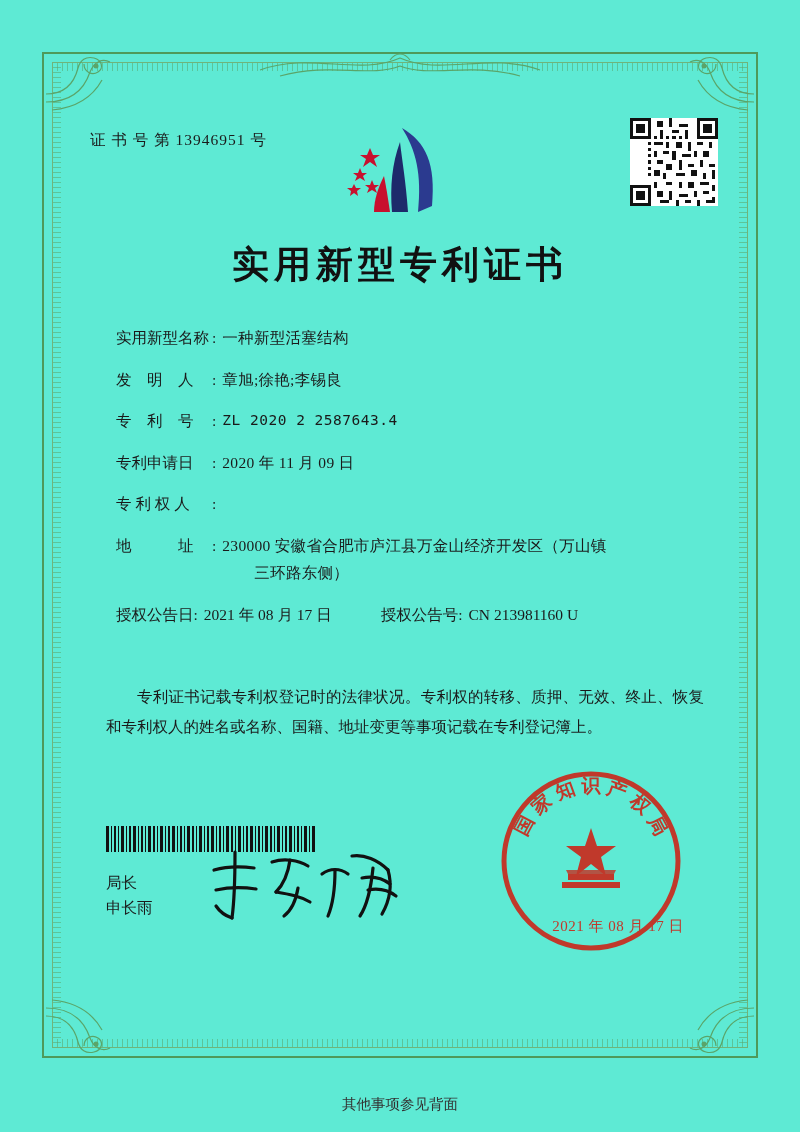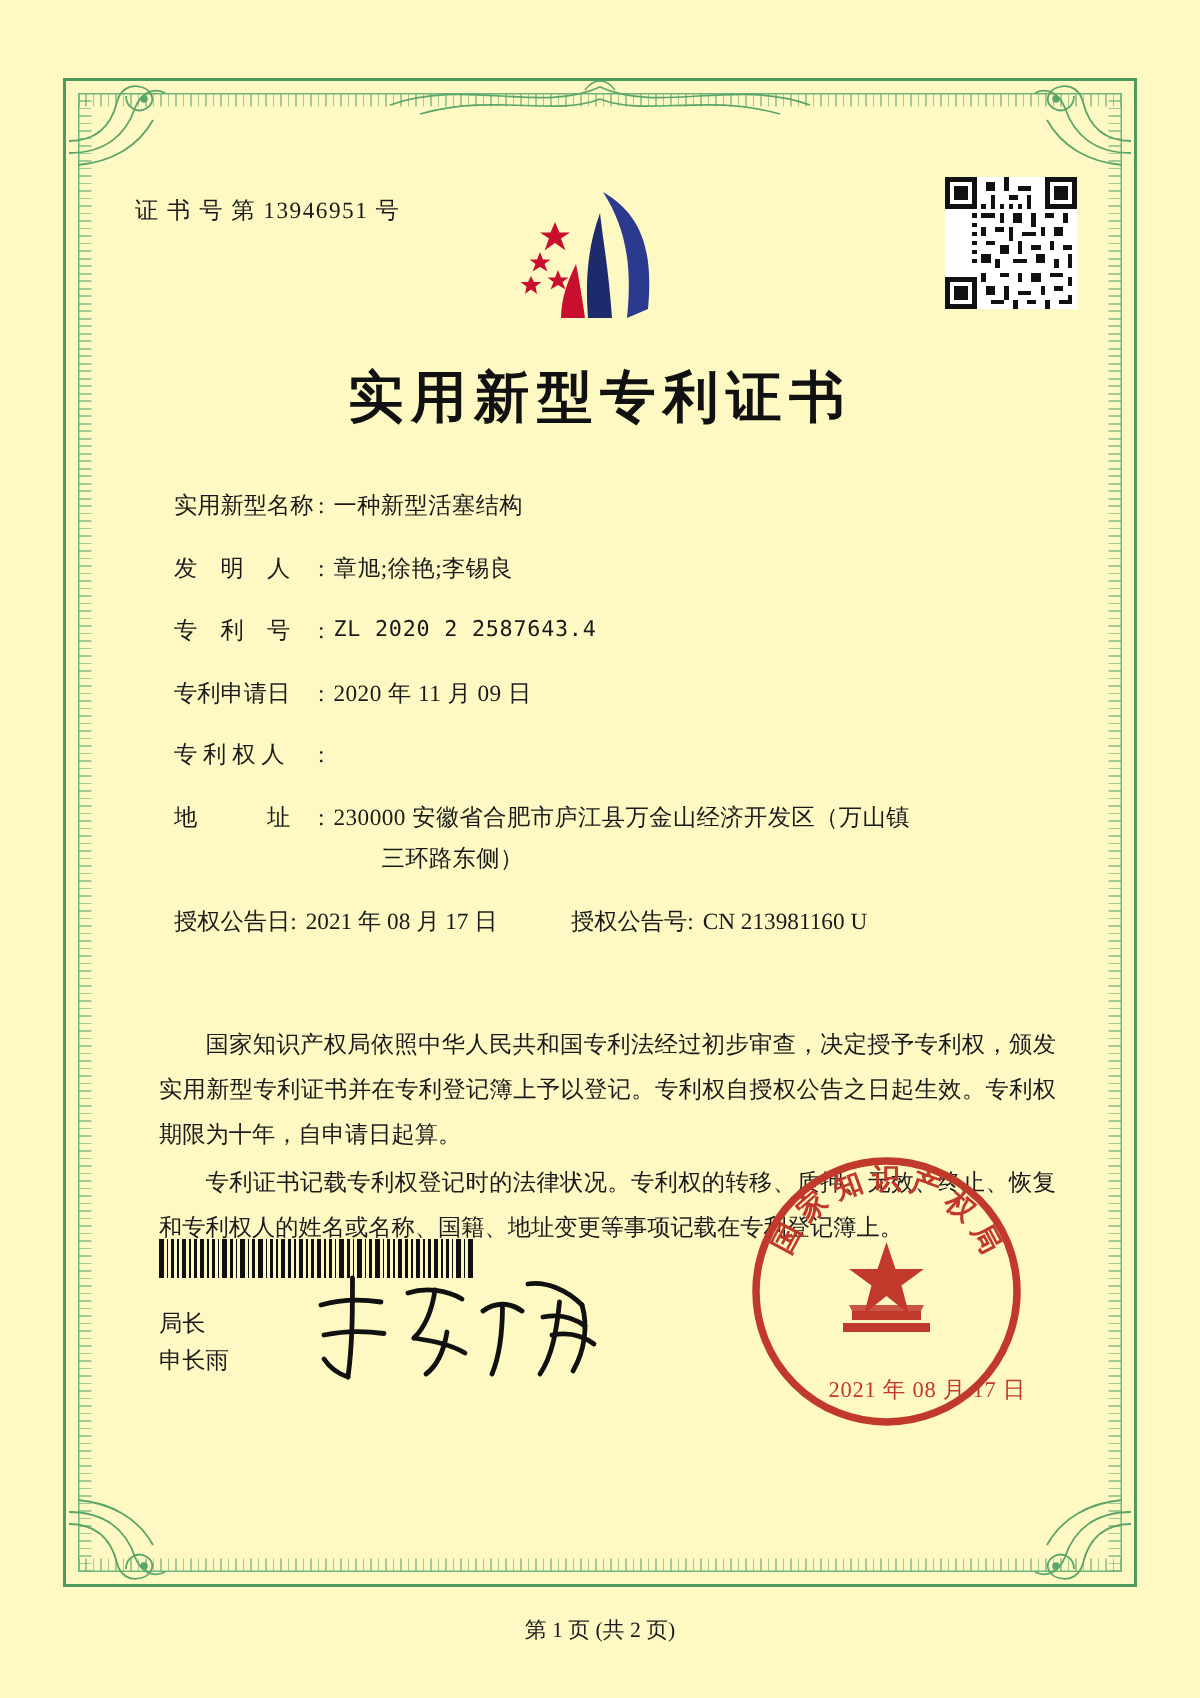--- a/index.html
+++ b/index.html
@@ -13,21 +13,21 @@
     font-family: "Liberation Serif", "DejaVu Serif", serif;
     color: #1a1a1a;
     position: relative;
     overflow: hidden;
   }
 
   
   .page {
     position: absolute;
     inset: 0;
-    background: #fef9c3;
+    background: #5eead4;
     text-decoration: underline;
   }
   .border-outer {
     position: absolute;
     left: 42px;
     top: 52px;
     right: 42px;
     bottom: 74px;
     border: 2px solid #4e9a5a;
     box-sizing: border-box;
@@ -473,21 +473,20 @@
         <span>2021 年 08 月 17 日</span>
         <span class="inline-block-2">
           <span class="inline-label">授权公告号</span>
           <span class="field-colon">:</span>
           <span>CN 213981160 U</span>
         </span>
       </div>
     </div>
 
     <div class="paragraphs">
-      <p>国家知识产权局依照中华人民共和国专利法经过初步审查，决定授予专利权，颁发实用新型专利证书并在专利登记簿上予以登记。专利权自授权公告之日起生效。专利权期限为十年，自申请日起算。</p>
       <p>专利证书记载专利权登记时的法律状况。专利权的转移、质押、无效、终止、恢复和专利权人的姓名或名称、国籍、地址变更等事项记载在专利登记簿上。</p>
     </div>
 
     <div class="barcode">
       <svg viewBox="0 0 210 26" shape-rendering="crispEdges">
         <g fill="#111">
           <rect x="0" y="0" width="3" height="26"></rect>
             <rect x="5" y="0" width="1" height="26"></rect>
           <rect x="8" y="0" width="2" height="26"></rect>
             <rect x="12" y="0" width="1" height="26"></rect>
@@ -590,14 +589,14 @@
           <text transform="rotate(20 95 95)" x="95" y="26" text-anchor="middle">产</text>
           <text transform="rotate(41 95 95)" x="95" y="26" text-anchor="middle">权</text>
           <text transform="rotate(62 95 95)" x="95" y="26" text-anchor="middle">局</text>
         </g>
       </svg>
     </div>
     <div class="seal-date">2021 年 08 月 17 日</div>
 
   </div>
 
-  <div class="page-num">第 1 页 (共 2 页)</div>
+  <div class="footer-note">其他事项参见背面</div>
 </div>
 
 </body></html>

